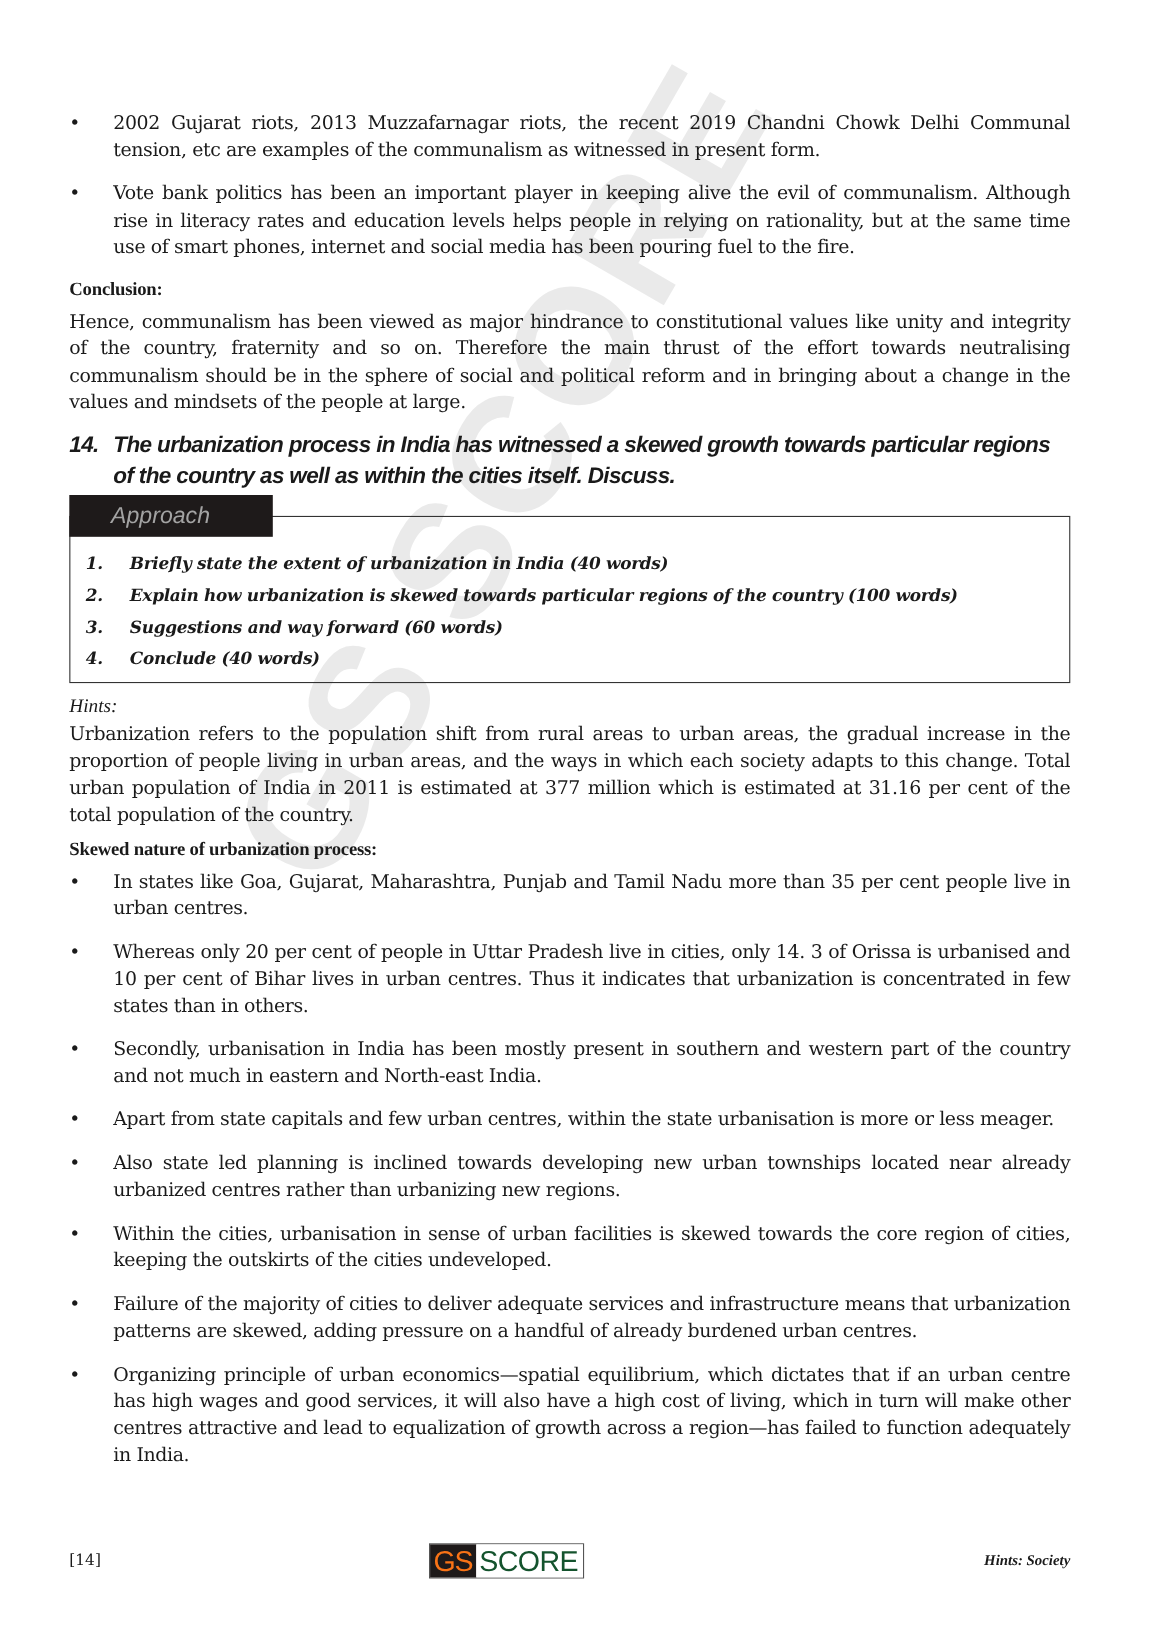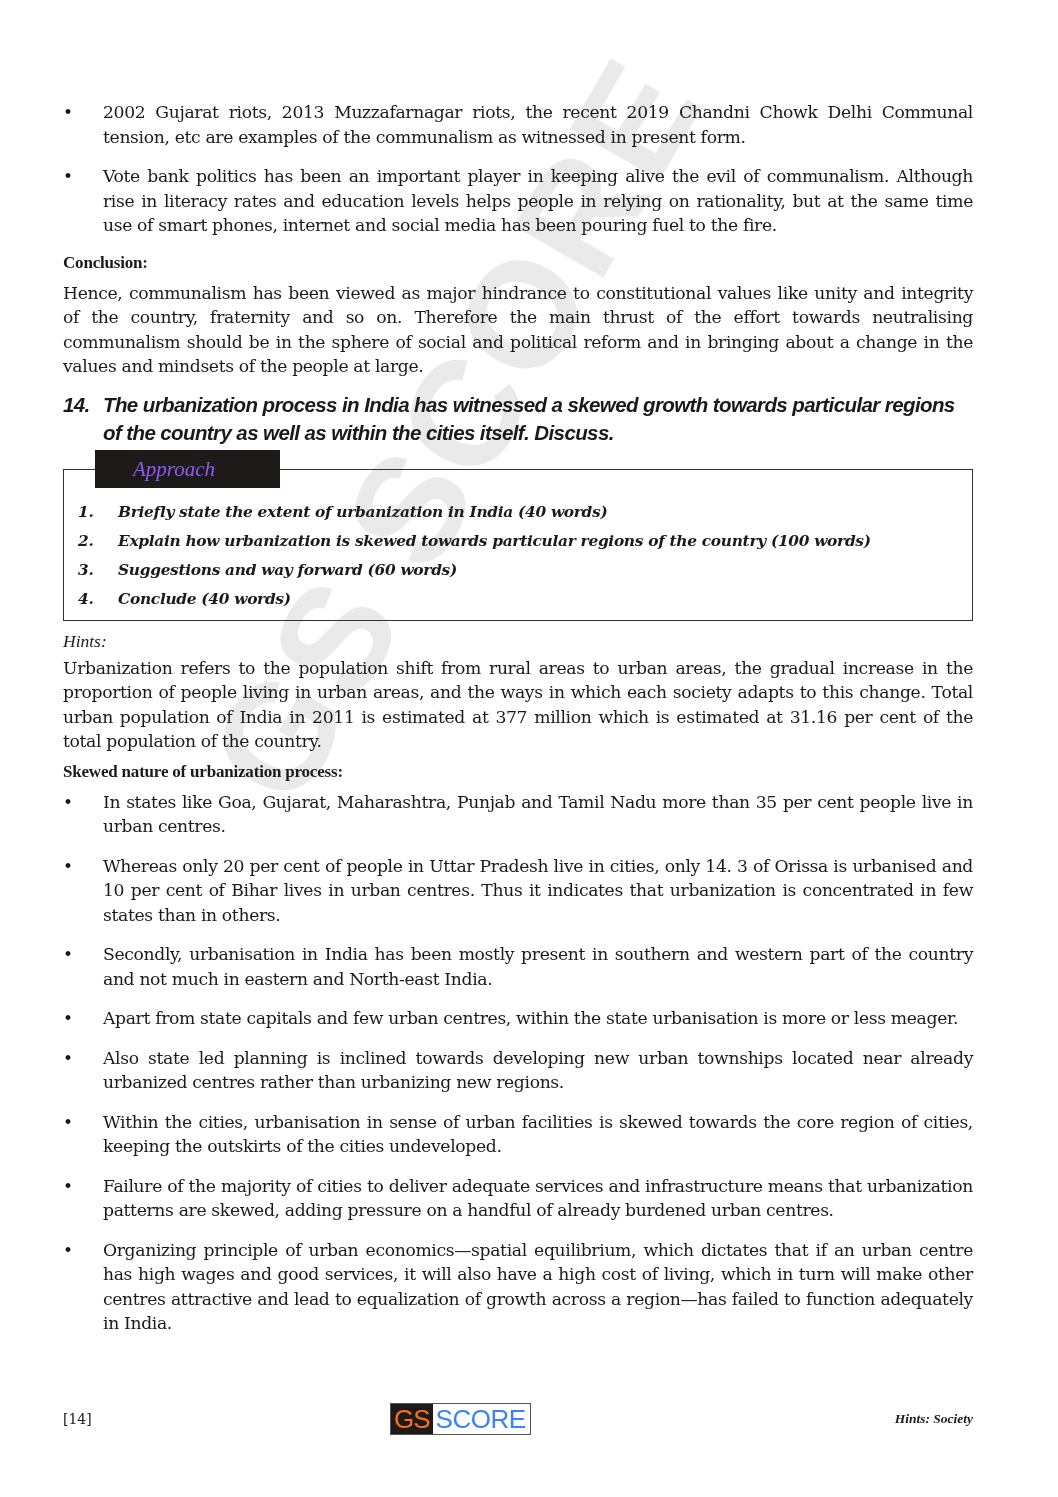--- a/index.html
+++ b/index.html
@@ -8,36 +8,36 @@
   .page { position: absolute; left: 63px; top: 100px; width: 910px; }
   .para { font-size: 17.2px; line-height: 24.5px; text-align: justify; margin: 0; letter-spacing: -0.35px; }
   .bullet { position: relative; padding-left: 40px; margin: 0 0 15px 0; }
   .bullet .dot { position: absolute; left: 0; top: 0; font-size: 17px; line-height: 24.5px; }
   .heading { font-family: "Liberation Serif", serif; font-weight: bold; font-size: 17px; margin: 6px 0 8px 0; letter-spacing: -0.2px; }
   .question { font-family: "Liberation Sans", sans-serif; font-weight: bold; font-style: italic;
               font-size: 20.5px; line-height: 28px; margin: 6px 0 14px 0; position: relative; padding-left: 40px; letter-spacing: -0.6px; }
   .question .qnum { position: absolute; left: 0; top: 0; }
   .approach-box { position: relative; border: 1.5px solid #333; margin-top: 22px; margin-bottom: 10px;
                   padding: 28px 14px 6px 14px; width: 880px; }
-  .approach-tab { position: absolute; left: -1px; top: -20px; background: #1e1a1a; color: #8b5cf6;
-                  font-family: Liberation Serif, serif; font-style: italic; font-size: 21px;
-                  padding: 6px 20px 6px 38px; width: 127px; line-height: 26px; margin-left: 32px; }
+  .approach-tab { position: absolute; left: -1px; top: -20px; background: #1e1a1a; color: #a3a3a3;
+                  font-family: Liberation Sans, sans-serif; font-style: italic; font-size: 21px;
+                  padding: 6px 20px 6px 38px; width: 127px; line-height: 26px; }
   .approach-item { font-family: "DejaVu Serif", serif; font-weight: bold; font-style: italic;
                    font-size: 15.4px; line-height: 29px; position: relative; padding-left: 40px; letter-spacing: -0.3px; }
   .approach-item .num { position: absolute; left: 0; top: 0; }
   .hints-label { font-family: "Liberation Serif", serif; font-style: italic; font-weight: normal; font-size: 17.5px; margin: 8px 0 4px 0; }
   .watermark { position: absolute; left: 250px; top: 700px; transform: rotate(-60deg);
                font-family: "Liberation Sans", sans-serif; font-weight: bold; font-size: 150px;
                color: rgba(160,160,160,0.22); letter-spacing: 4px; white-space: nowrap; transform-origin: left center; }
   .footer { position: absolute; top: 1403px; left: 63px; width: 910px; height: 32px; }
   .page-num { position: absolute; left: 0; top: 8px; font-size: 14px; }
   .logo { position: absolute; left: 327px; top: 0; height: 30px; border: 1px solid #555; display: flex; }
   .logo-gs { background: #1e1a1a; color: #f97316; font-family: "Liberation Sans", sans-serif; font-size: 26px;
              line-height: 30px; padding: 0 3px; letter-spacing: -1px; }
-  .logo-score { background: #ffffff; color: #3b82f6; font-family: "Liberation Sans", sans-serif; font-size: 26px;
+  .logo-score { background: #ffffff; color: #14532d; font-family: "Liberation Sans", sans-serif; font-size: 26px;
                 line-height: 30px; padding: 0 4px 0 3px; letter-spacing: -0.5px; }
   .footer-right { position: absolute; right: 0; top: 8px; font-family: "Liberation Serif", serif; font-style: italic;
                   font-weight: bold; font-size: 13.5px; }
 </style>
 </head>
 <body>
 
 <div class="watermark">GS SCORE</div>
 
 <div class="page">

